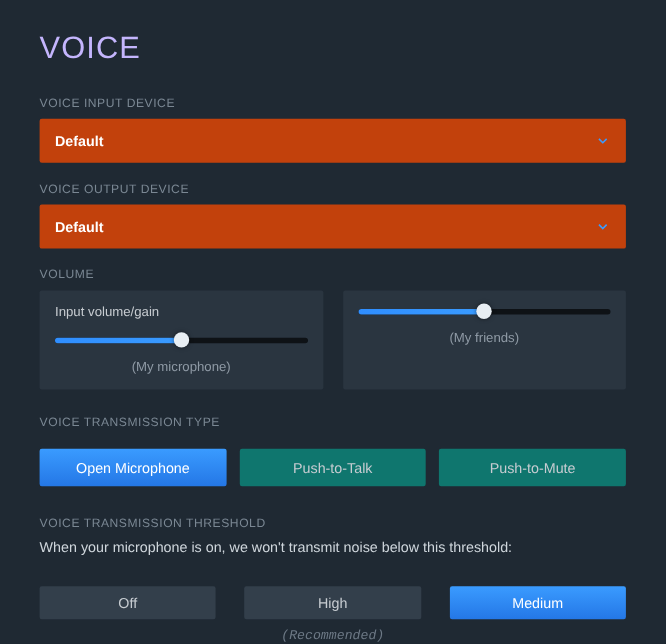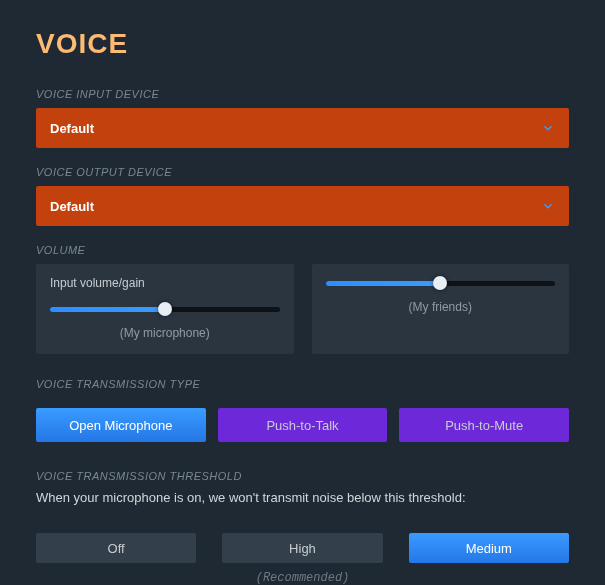--- a/index.html
+++ b/index.html
@@ -8,33 +8,32 @@
     height: 585px;
     overflow: hidden;
     background: #1f2933;
     font-family: Arial, Helvetica, sans-serif;
     color: #c7ccd1;
   }
   .page {
     padding: 28px 36px 0 36px;
   }
   h1 {
-    color: #fdba74;
+    color: #c4b5fd;
     font-size: 28px;
-    font-weight: 700;
+    font-weight: 400;
     letter-spacing: 1px;
     margin-bottom: 28px;
   }
   .section-label {
     font-size: 11px;
     letter-spacing: 0.5px;
     color: #7a8793;
     text-transform: uppercase;
     margin-bottom: 8px;
-    font-style: italic;
   }
   .dropdown {
     background: #c2410c;
     color: #ffffff;
     height: 40px;
     border-radius: 2px;
     display: flex;
     align-items: center;
     justify-content: space-between;
     padding: 0 14px;
@@ -99,21 +98,21 @@
   }
   .btn-row {
     display: flex;
     gap: 12px;
     margin-top: 18px;
     margin-bottom: 28px;
   }
   .btn {
     flex: 1;
     height: 34px;
-    background: #6d28d9;
+    background: #0f766e;
     color: #c7ccd1;
     font-size: 13px;
     display: flex;
     align-items: center;
     justify-content: center;
     border-radius: 2px;
     cursor: pointer;
   }
   .btn.active {
     background: linear-gradient(180deg,#3a9bff,#2477e6);

